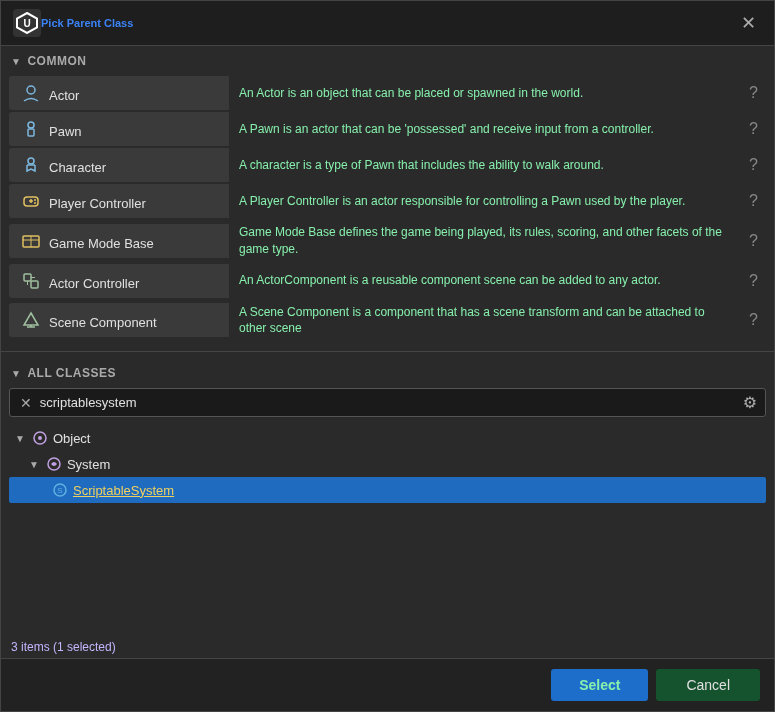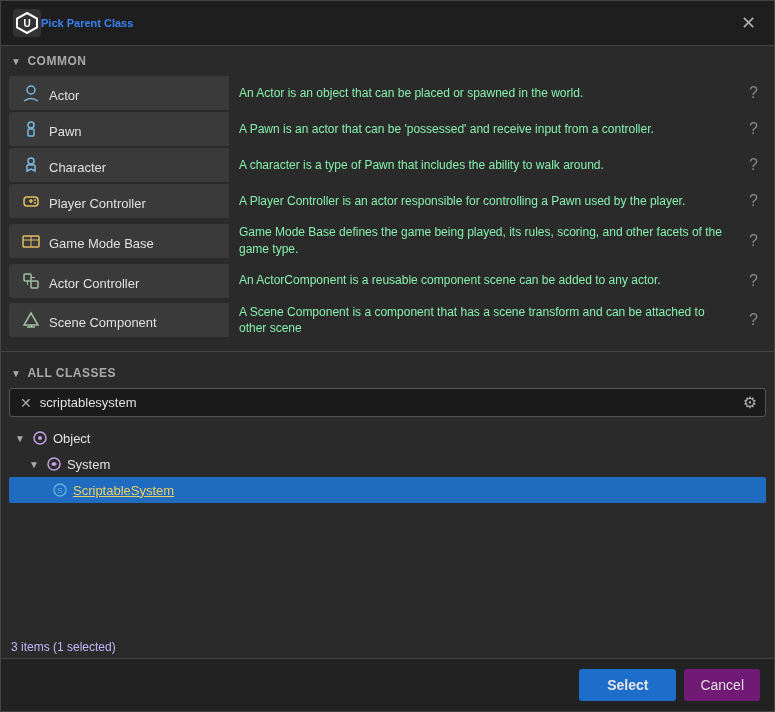--- a/index.html
+++ b/index.html
@@ -211,32 +211,32 @@
       justify-content: flex-end;
       gap: 8px;
       padding: 10px 14px;
       border-top: 1px solid #444;
       background: #222;
       flex-shrink: 0;
     }
     .btn-select {
       background: #1d6ecb;
       border: none;
-      color: #e5e5e5;
+      color: #86efac;
       padding: 8px 28px;
       font-size: 14px;
       font-weight: 600;
       border-radius: 3px;
       cursor: pointer;
     }
     .btn-cancel {
-      background: #701a75;
+      background: #14532d;
       border: none;
       color: #e0e0e0;
-      padding: 8px 16px;
+      padding: 8px 30px;
       font-size: 14px;
       border-radius: 3px;
       cursor: pointer;
     }
 
     
     .icon-actor { color: #7cb8e0; }
     .icon-pawn { color: #7cb8e0; }
     .icon-character { color: #7cb8e0; }
     .icon-playerctrl { color: #e0c060; }

